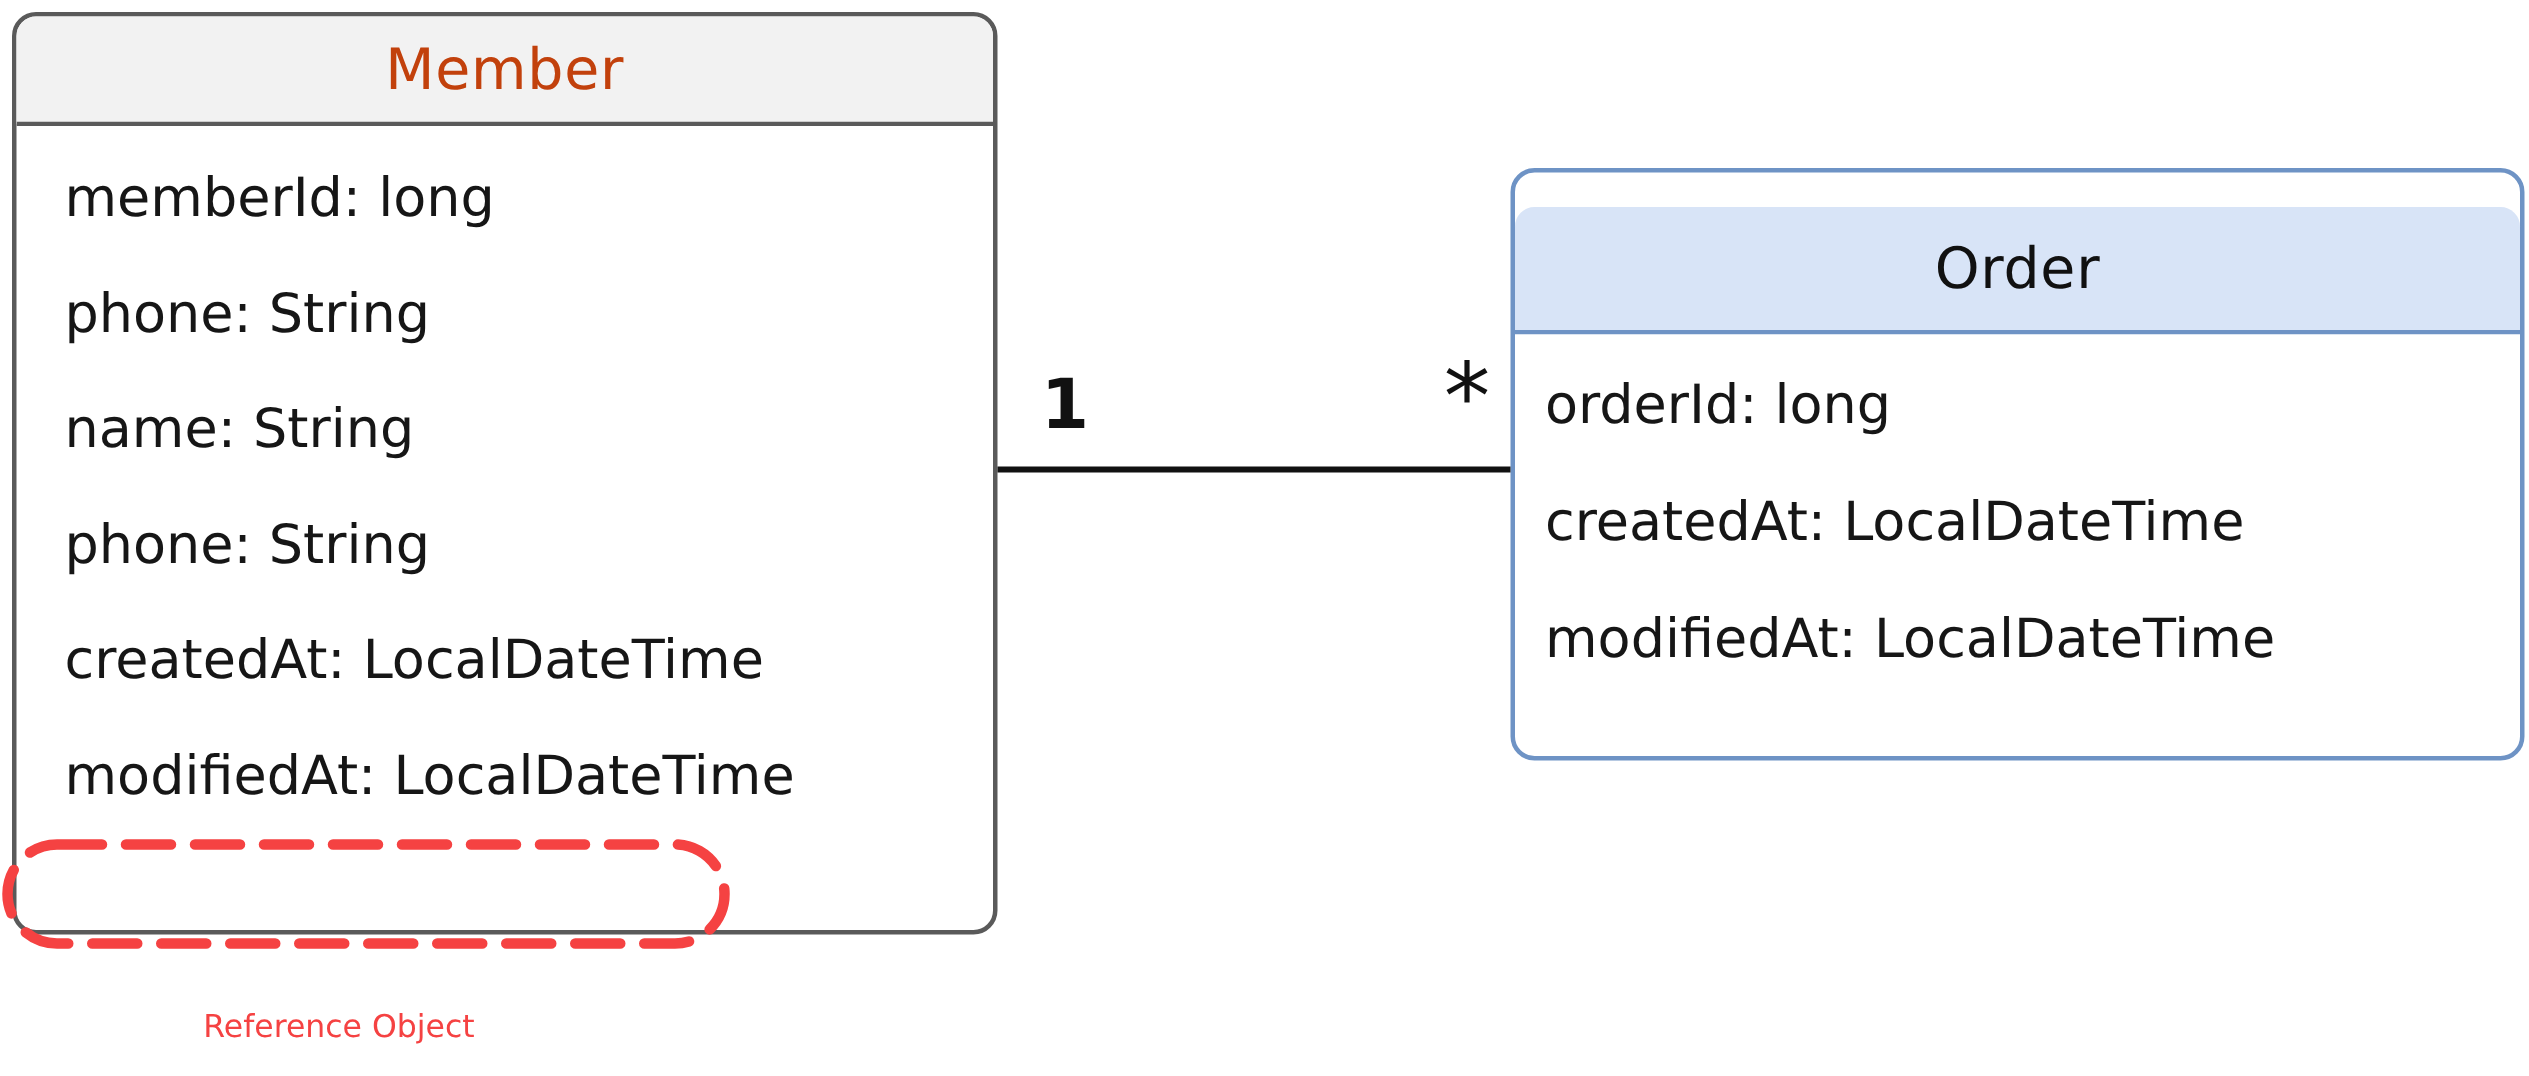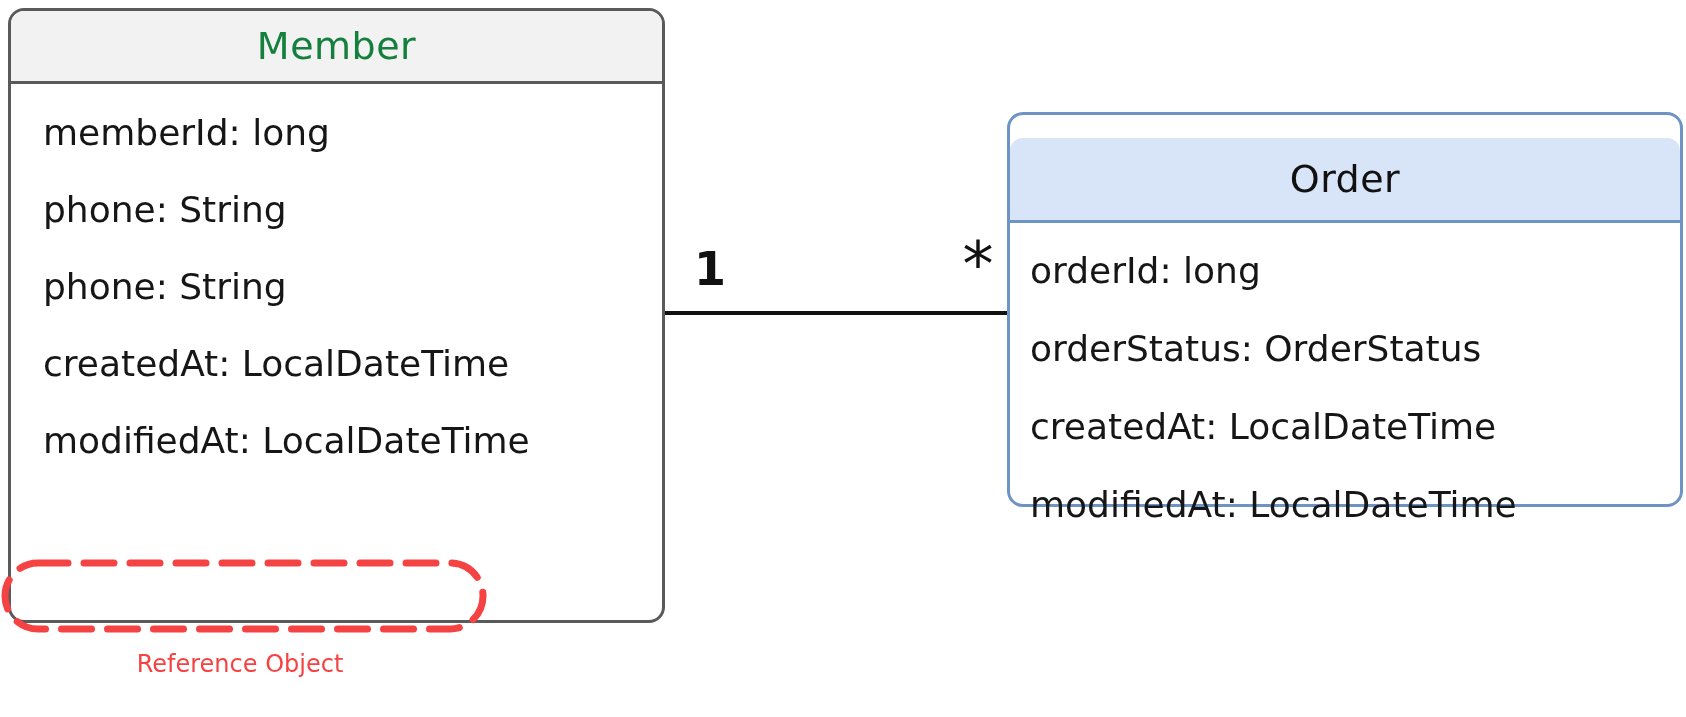--- a/index.html
+++ b/index.html
@@ -36,21 +36,21 @@
     height: 395px;
     border: 3px solid var(--order-border, #6e93c5);
   }
   .class-header {
     box-sizing: content-box;
     text-align: center;
     font-size: 38px;
     letter-spacing: 0.5px;
     border-top-left-radius: 13px;
     border-top-right-radius: 13px;
-    color: #15803d;
+    color: #c2410c;
   }
   .member .class-header {
     height: 70px;
     line-height: 70px;
     background: var(--member-header-bg, #f2f2f2);
     border-bottom: 3px solid var(--member-border, #5a5a5a);
   }
   .order .class-header {
     height: 82px;
     line-height: 82px;
@@ -107,49 +107,48 @@
   .ref-ellipse {
     position: absolute;
     left: 0px;
     top: 558px;
     width: 488px;
     height: 76px;
   }
   .ref-label {
     position: absolute;
     left: 0px;
-    top: 650px;
+    top: 672px;
     width: 452px;
     text-align: center;
-    font-size: 24px;
+    font-size: 21px;
     color: var(--annotation-red, #f54242);
-    margin-left: 14px;
   }
 </style>
 </head>
 <body>
 
 <div class="canvas">
 
   <div class="class-box member">
     <div class="class-header">Member</div>
     <div class="class-body">
       <div class="field">memberId: long</div>
       <div class="field">phone: String</div>
+      <div class="field">name: String</div>
       <div class="field">phone: String</div>
       <div class="field">createdAt: LocalDateTime</div>
       <div class="field">modifiedAt: LocalDateTime</div>
     </div>
   </div>
 
   <div class="class-box order">
     <div class="class-header">Order</div>
     <div class="class-body">
       <div class="field">orderId: long</div>
-      <div class="field">orderStatus: OrderStatus</div>
       <div class="field">createdAt: LocalDateTime</div>
       <div class="field">modifiedAt: LocalDateTime</div>
     </div>
   </div>
 
   <div class="assoc-line"></div>
   <div class="mult mult-one">1</div>
   <div class="mult mult-many">*</div>
 
   <svg class="ref-ellipse" viewBox="0 0 488 76" xmlns="http://www.w3.org/2000/svg" aria-hidden="true">

